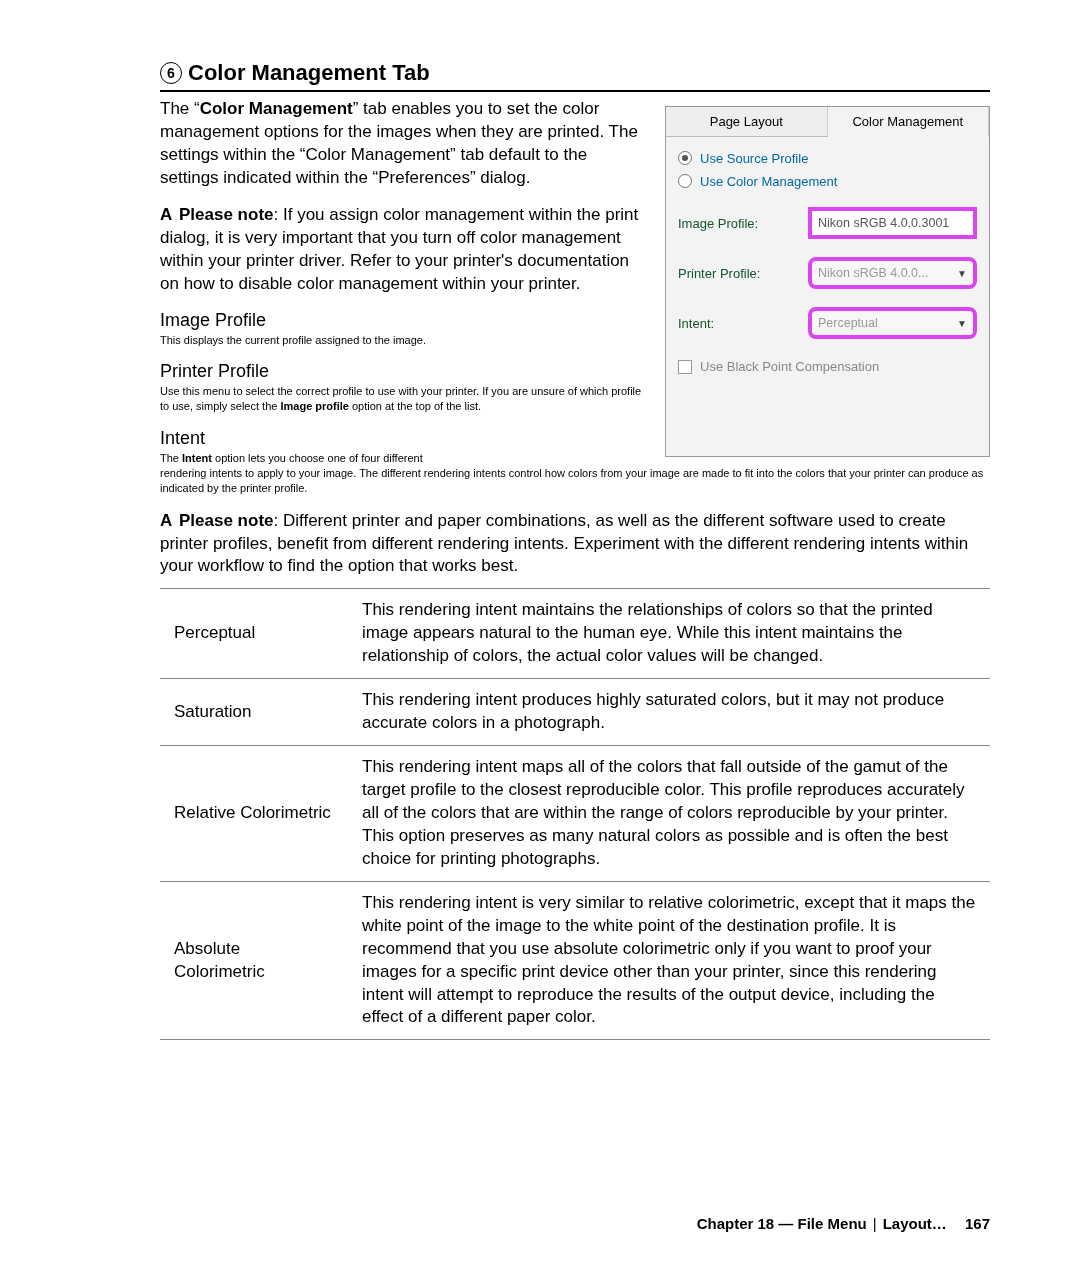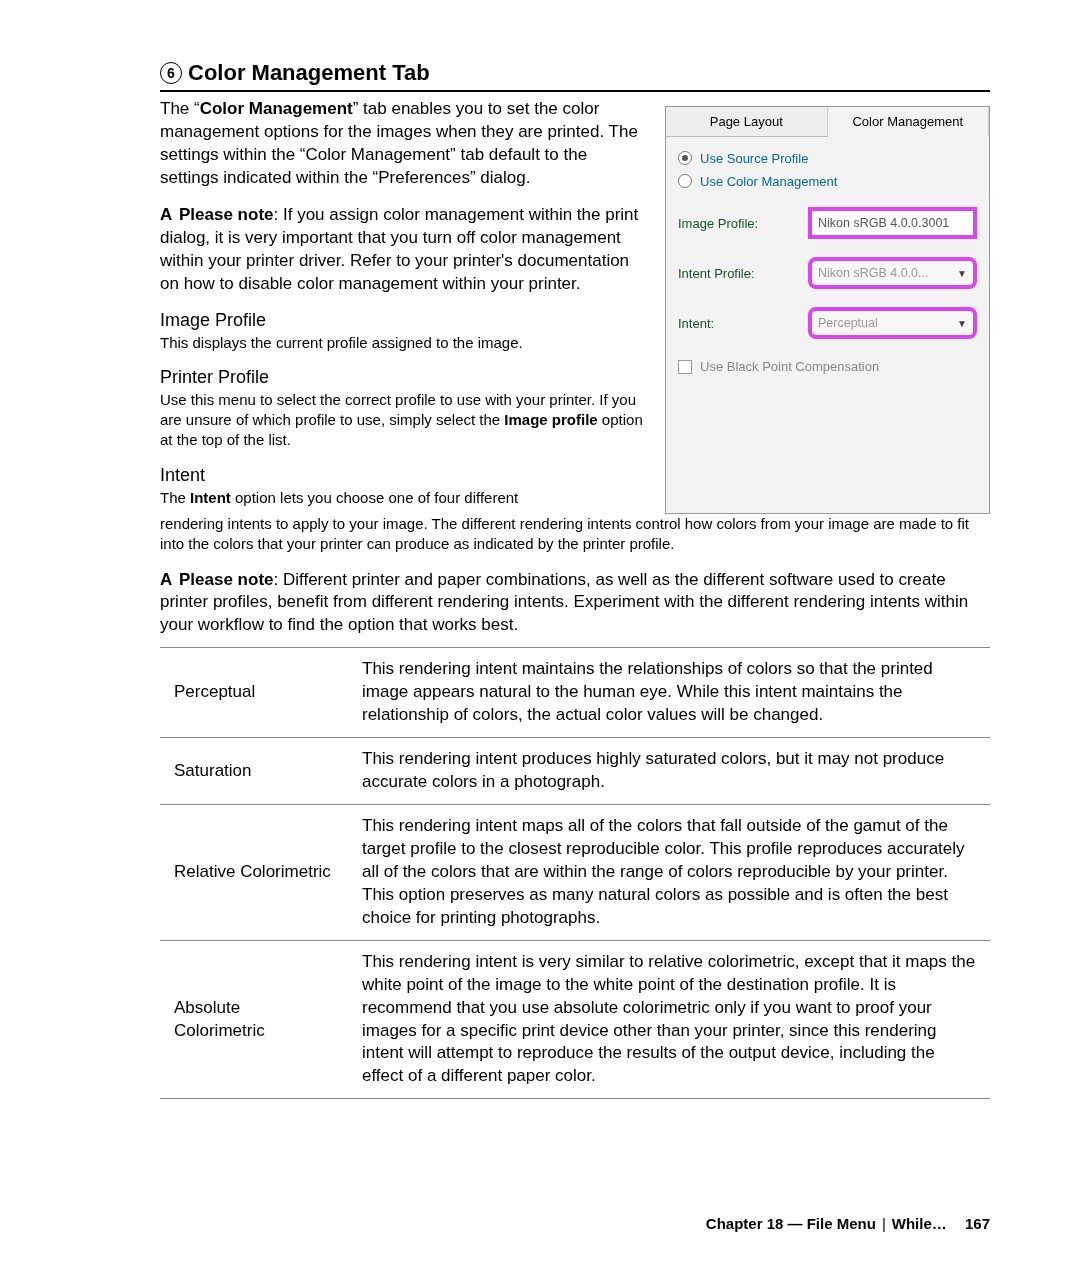--- a/index.html
+++ b/index.html
@@ -48,32 +48,32 @@
     font-size: 17px;
     margin-right: 2px;
   }
   .sub-heading {
     font-family: Arial, Helvetica, sans-serif;
     font-size: 18px;
     margin-top: 14px;
     margin-bottom: 2px;
     font-weight: 400;
   }
-  .sub-text { font-size: 15px; line-height: 1.35; }
+  .sub-text { font-size: 11px; line-height: 1.35; }
   
   .dialog {
     width: 325px;
     flex: 0 0 325px;
     border: 1px solid #999;
     background: #f3f3f3;
     font-family: Tahoma, Arial, sans-serif;
     font-size: 13px;
     color: #333;
     box-sizing: border-box;
-    height: 408px;
+    height: 351px;
     margin-top: 8px;
   }
   .tabs {
     display: flex;
     border-bottom: 1px solid #bbb;
     background: #f5f5f5;
   }
   .tab {
     flex: 1;
     text-align: center;
@@ -176,21 +176,21 @@
           <span>Use Color Management</span>
         </div>
 
         <div class="form-row">
           <div class="form-label">Image Profile:</div>
           <div class="field-box">
             <span>Nikon sRGB 4.0.0.3001</span>
           </div>
         </div>
         <div class="form-row">
-          <div class="form-label">Intent Profile:</div>
+          <div class="form-label">Printer Profile:</div>
           <div class="field-box disabled">
             <span>Nikon sRGB 4.0.0...</span>
             <span class="dd-arrow">▼</span>
           </div>
         </div>
         <div class="form-row">
           <div class="form-label">Intent:</div>
           <div class="field-box disabled">
             <span>Perceptual</span>
             <span class="dd-arrow">▼</span>
@@ -230,16 +230,16 @@
       <td>This rendering intent maps all of the colors that fall outside of the gamut of the target profile to the closest reproducible color. This profile reproduces accurately all of the colors that are within the range of colors reproducible by your printer. This option preserves as many natural colors as possible and is often the best choice for printing photographs.</td>
     </tr>
     <tr>
       <td class="name">Absolute Colorimetric</td>
       <td>This rendering intent is very similar to relative colorimetric, except that it maps the white point of the image to the white point of the destination profile. It is recommend that you use absolute colorimetric only if you want to proof your images for a specific print device other than your printer, since this rendering intent will attempt to reproduce the results of the output device, including the effect of a different paper color.</td>
     </tr>
   </tbody>
     </table>
 
   <div class="footer">
-    <b>Chapter 18 — File Menu</b><span class="sep">|</span><b>While…</b>
+    <b>Chapter 18 — File Menu</b><span class="sep">|</span><b>Layout…</b>
     <span class="pg">167</span>
   </div>
 </div>
 
 </body></html>

